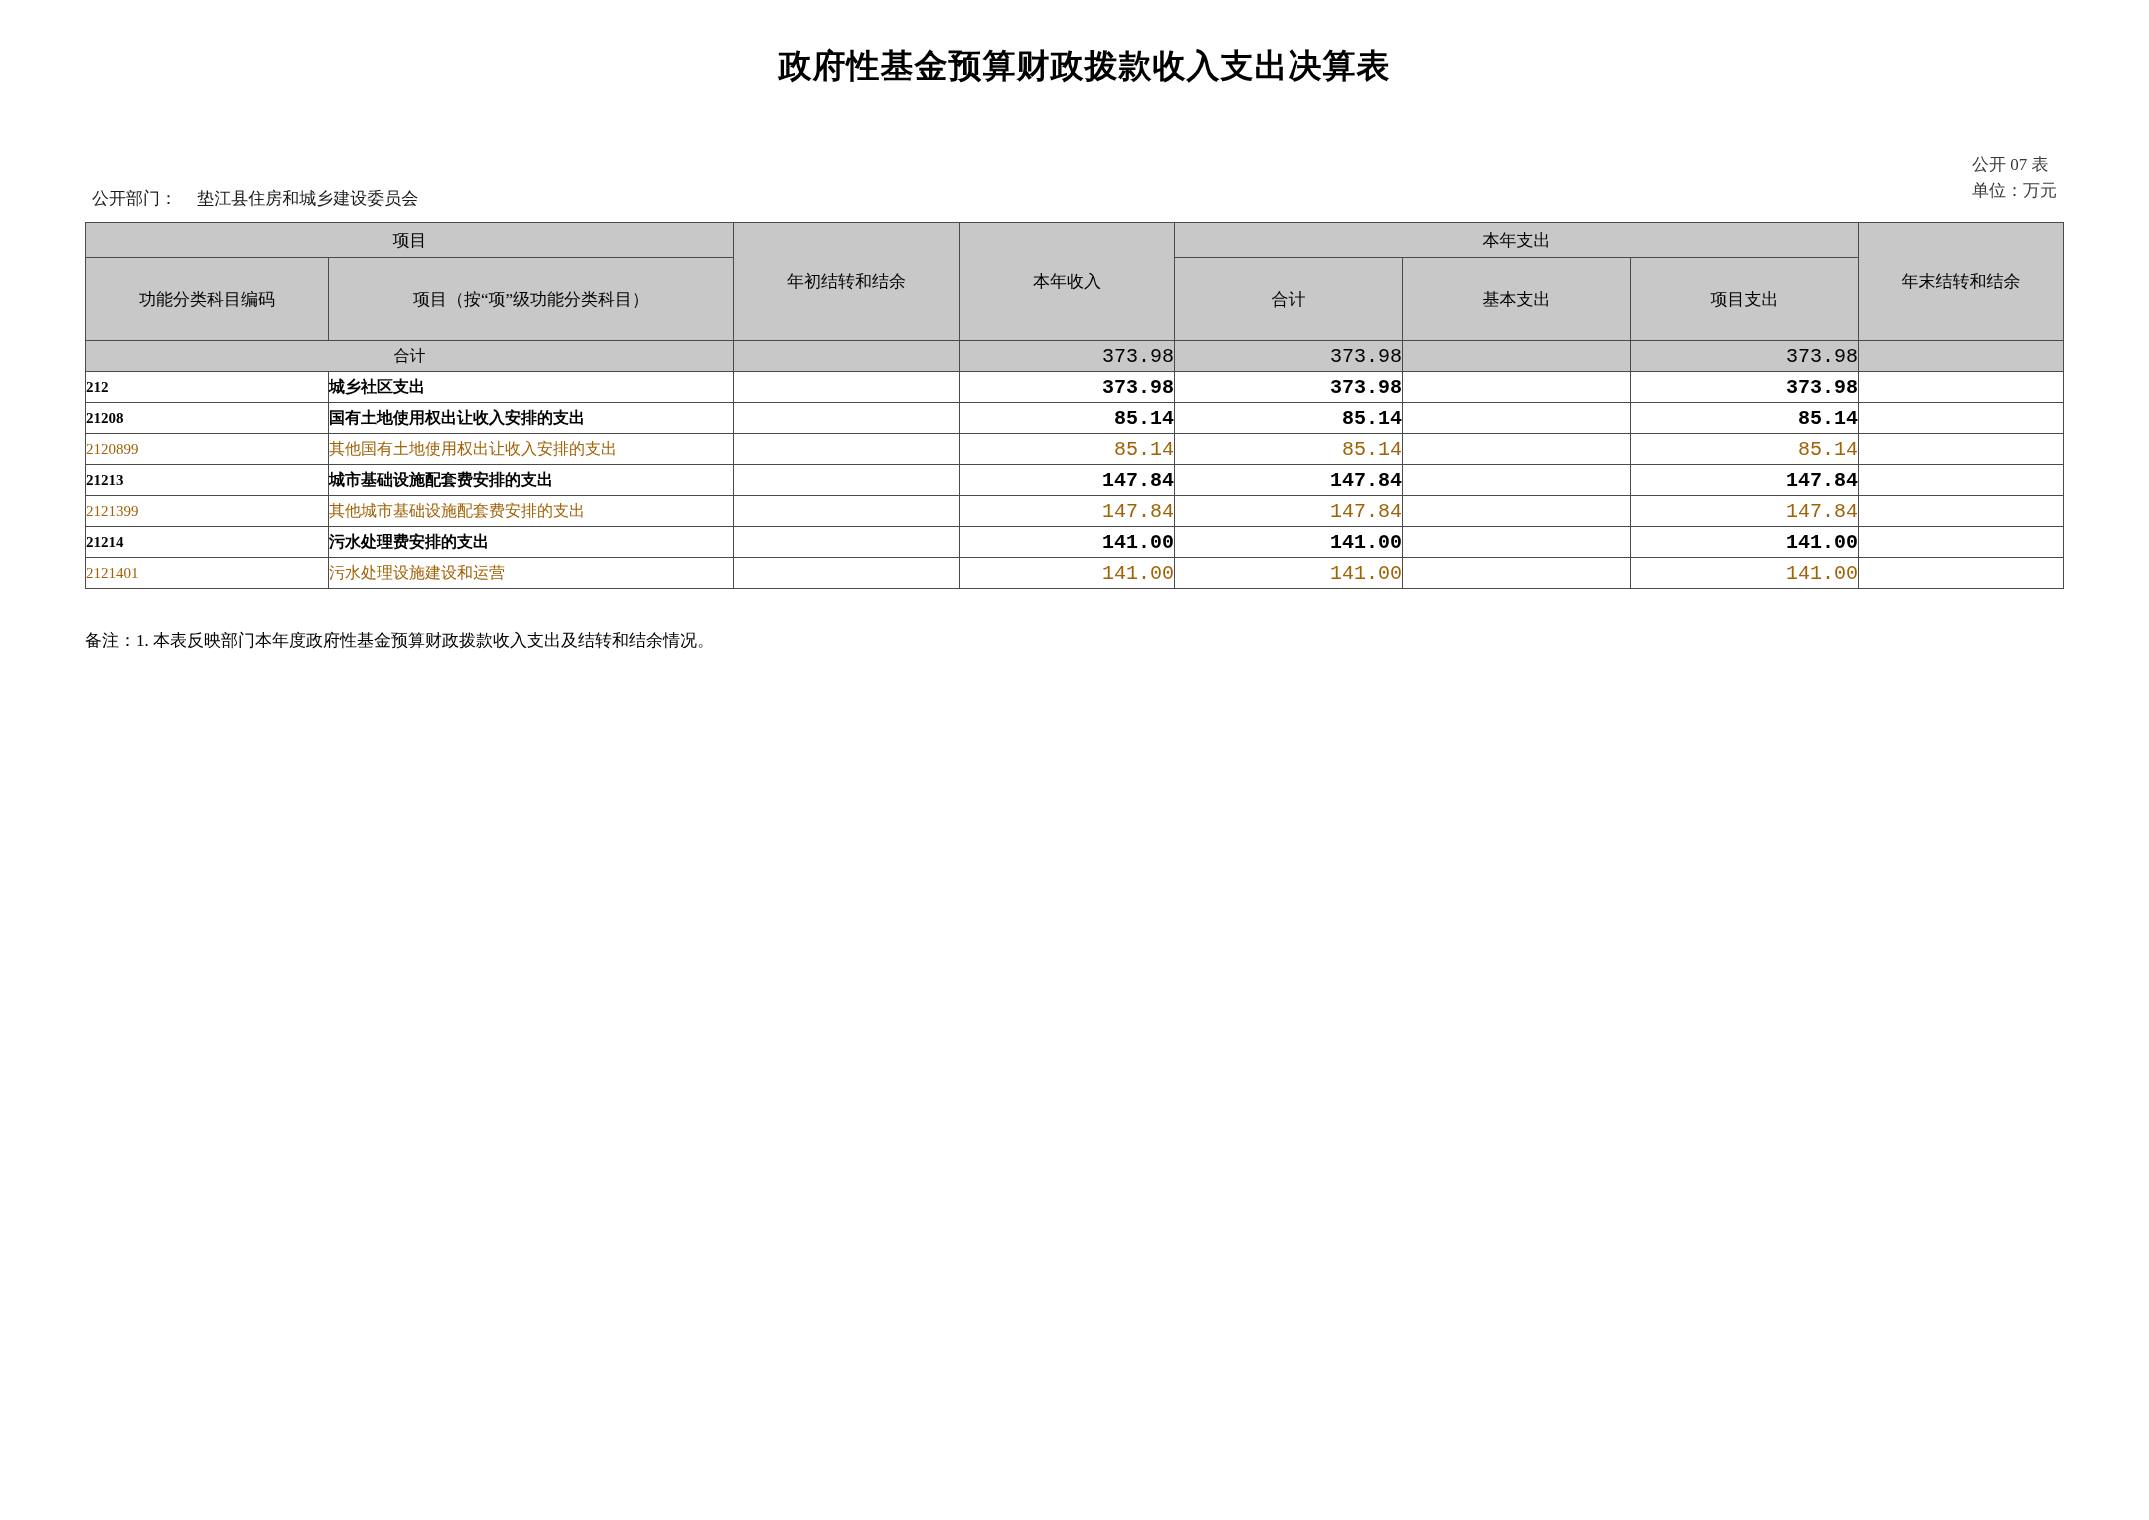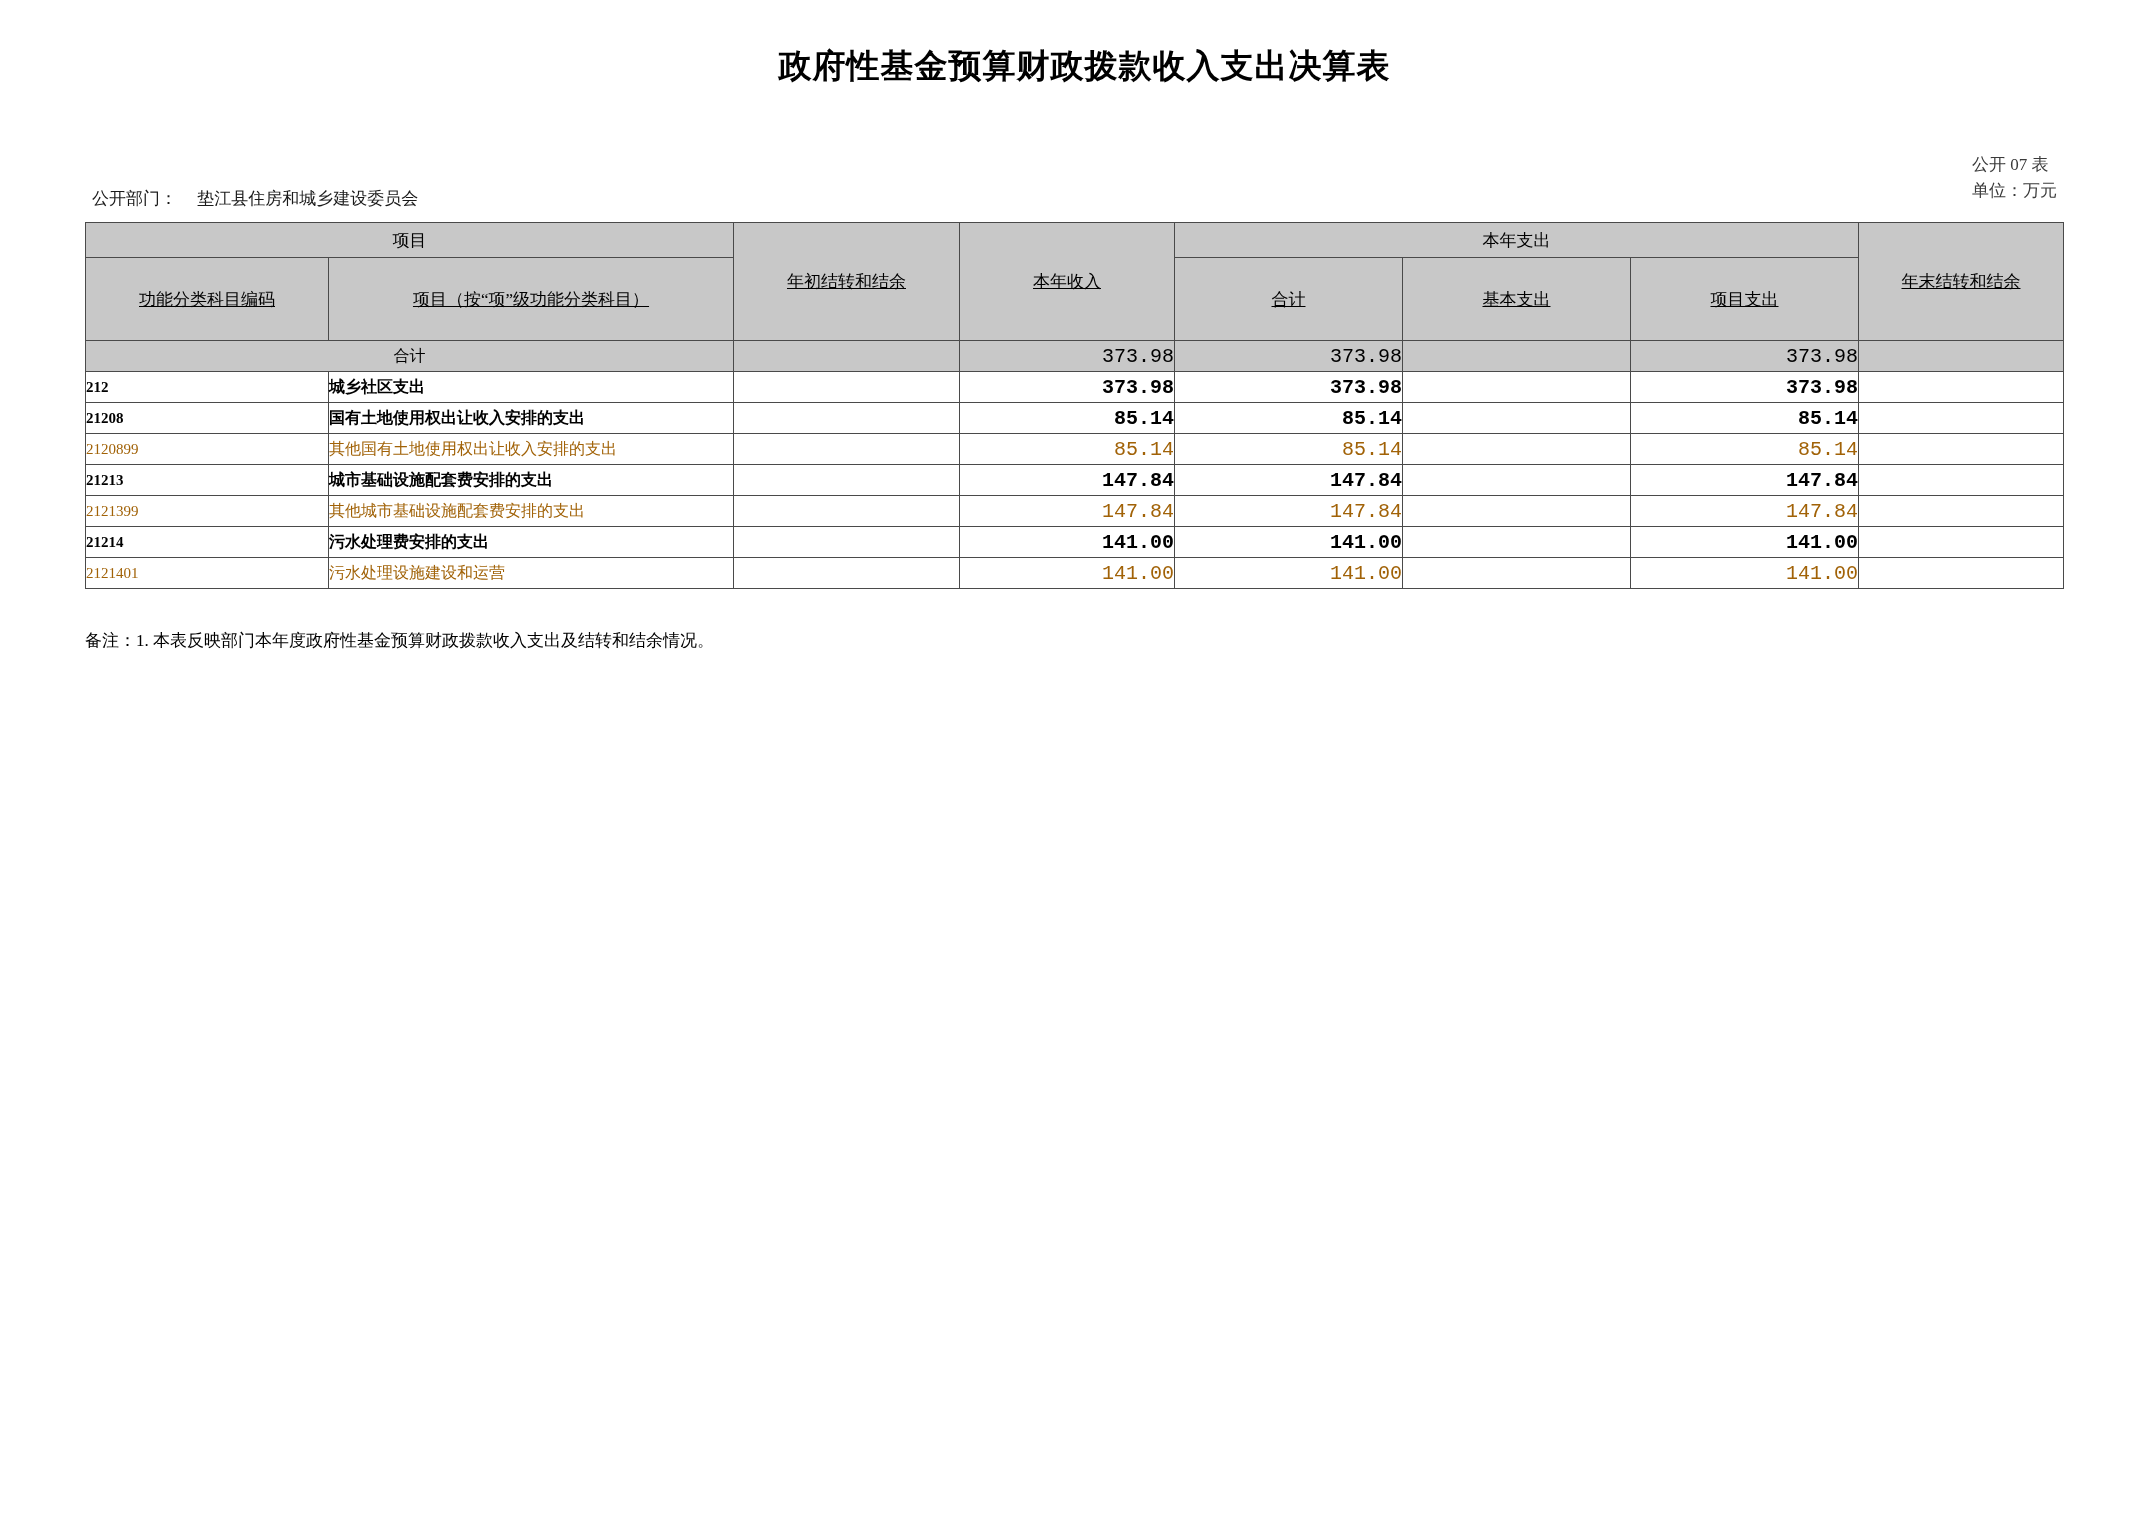--- a/index.html
+++ b/index.html
@@ -67,21 +67,20 @@
   }
   table.fin thead th {
     background: #c8c8c8;
     font-weight: normal;
     font-size: 17px;
     text-align: center;
     height: 34px;
   }
   table.fin thead th.tall {
     height: 82px;
-    text-decoration: underline;
   }
   .row-total td {
     background: #c8c8c8;
     height: 30px;
   }
   .cell-code {
     padding-left: 8px;
     text-align: left;
     font-size: 15px;
   }

